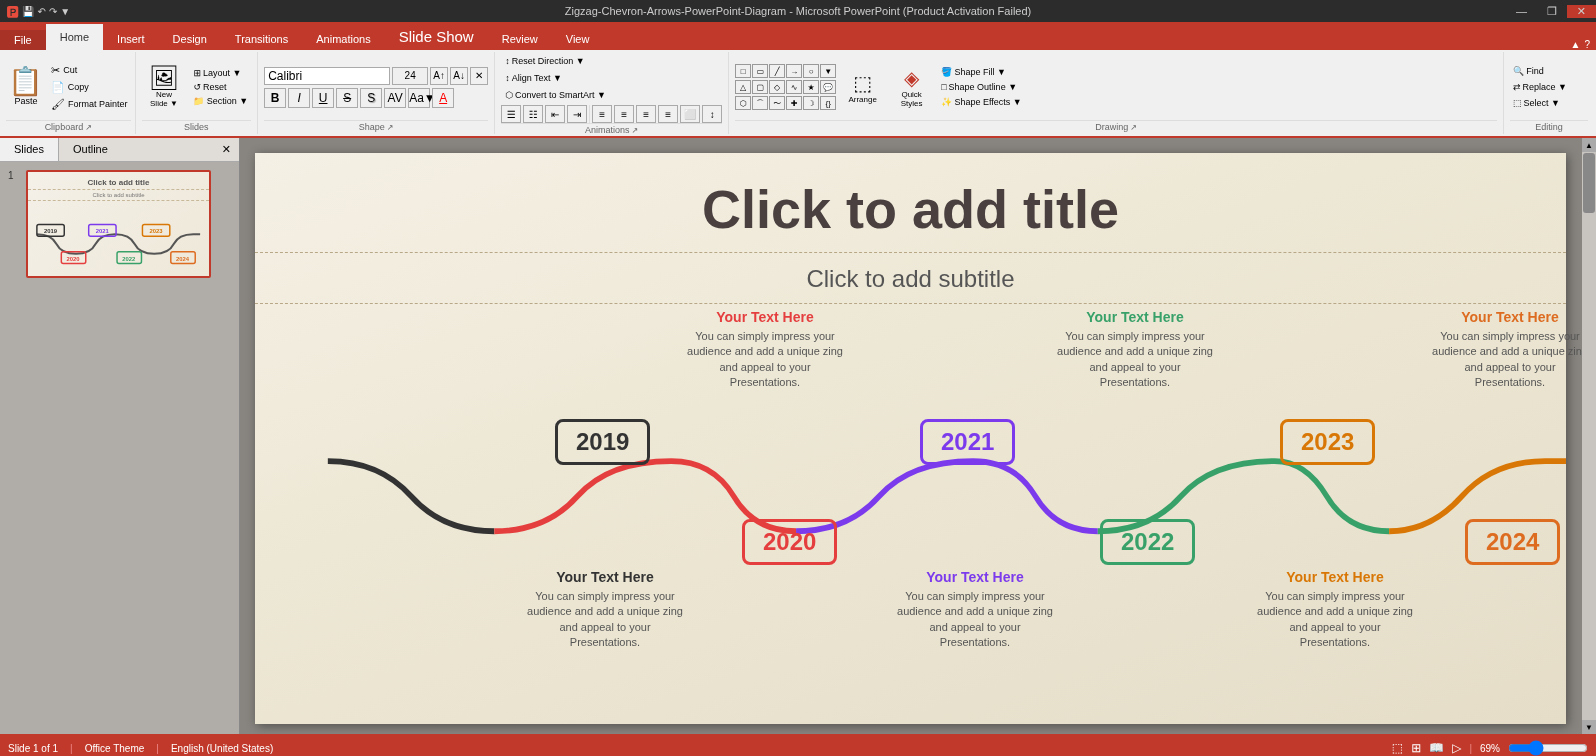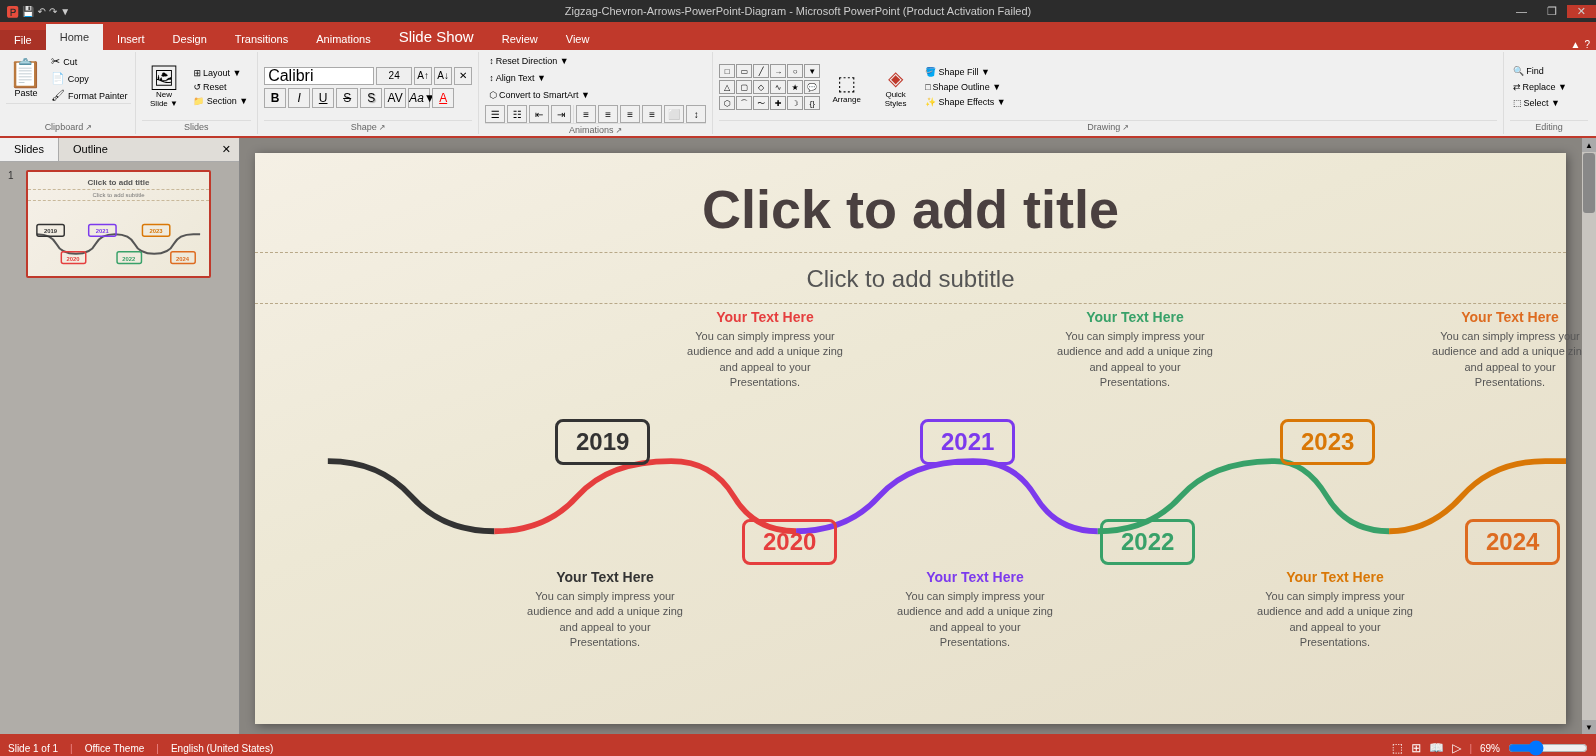--- a/index.html
+++ b/index.html
@@ -56,21 +56,21 @@
         <div style="display:flex; align-items:center; gap:3px; cursor:pointer; padding:1px 3px; border-radius:2px; font-size:9px;">
           <span style="font-size:11px;">📄</span>
             <span>Copy</span>
         </div>
         <div style="display:flex; align-items:center; gap:3px; cursor:pointer; padding:1px 3px; border-radius:2px; font-size:9px;">
           <span style="font-size:11px;">🖌</span>
             <span>Format Painter</span>
         </div>
       </div>
     </div>
-    <div style="font-size:9px; color:#666; text-align:center; border-top:1px solid #ddd; padding-top:18px; display:flex; align-items:center; justify-content:center; gap:2px;">
+    <div style="font-size:9px; color:#666; text-align:center; border-top:1px solid #ddd; padding-top:1px; display:flex; align-items:center; justify-content:center; gap:2px;">
       <span>Clipboard</span>
       <span style="font-size:8px; cursor:pointer;">↗</span>
     </div>
   </div>
 
   <div style="display:flex; flex-direction:column; border-right:1px solid #ddd; padding:2px 6px; min-width:100px;">
     <div style="display:flex; flex:1; gap:4px; align-items:center;">
       <div style="display:flex; flex-direction:column; align-items:center; justify-content:center; cursor:pointer; padding:2px 4px; border-radius:2px; width:45px;">
         <div style="font-size:24px; line-height:1;">🖼</div>
         <div style="font-size:8px; text-align:center;">New<br>Slide ▼</div>
@@ -91,34 +91,34 @@
       </div>
     </div>
     <div style="font-size:9px; color:#666; text-align:center; border-top:1px solid #ddd; padding-top:1px;">
       <span>Slides</span>
     </div>
   </div>
 
   <div style="display:flex; flex-direction:column; border-right:1px solid #ddd; padding:2px 6px; min-width:160px;">
     <div style="display:flex; flex-direction:column; gap:3px; flex:1; justify-content:center;">
       <div style="display:flex; align-items:center; gap:2px;">
-        <input type="text" value="Calibri" style="width: 110px; height: 18px; font-size: 16px; border: 1px solid rgb(170, 170, 170); padding: 0px 3px;">
+        <input type="text" value="Calibri" style="width: 126px; height: 18px; font-size: 12px; border: 1px solid rgb(170, 170, 170); padding: 0px 3px;">
         <button style="width:36px; height:18px; font-size:10px; border:1px solid #aaa; padding:0 2px;">24</button>
         <button style="width:18px; height:18px; font-size:10px; border:1px solid #aaa; cursor:pointer; background:#f0f0f0;">A↑</button>
         <button style="width:18px; height:18px; font-size:10px; border:1px solid #aaa; cursor:pointer; background:#f0f0f0;">A↓</button>
         <button style="width:18px; height:18px; font-size:10px; border:1px solid #aaa; cursor:pointer; background:#f0f0f0;">✕</button>
       </div>
       <div style="display:flex; align-items:center; gap:2px;">
         <button style="width:22px; height:20px; font-weight:bold; font-size:12px; border:1px solid #aaa; cursor:pointer; background:#f0f0f0;">B</button>
         <button style="width:22px; height:20px; font-style:italic; font-size:12px; border:1px solid #aaa; cursor:pointer; background:#f0f0f0;">I</button>
         <button style="width:22px; height:20px; text-decoration:underline; font-size:12px; border:1px solid #aaa; cursor:pointer; background:#f0f0f0;">U</button>
         <button style="width:22px; height:20px; text-decoration:line-through; font-size:12px; border:1px solid #aaa; cursor:pointer; background:#f0f0f0;">S</button>
         <button style="width:22px; height:20px; font-size:12px; border:1px solid #aaa; cursor:pointer; background:#f0f0f0; text-shadow:1px 1px 1px #999;">S</button>
         <button style="width:22px; height:20px; font-size:12px; border:1px solid #aaa; cursor:pointer; background:#f0f0f0;">AV</button>
-        <button style="width:22px; height:20px; font-size:12px; border:1px solid #aaa; cursor:pointer; background:#f0f0f0;font-style:italic;">Aa▼</button>
+        <button style="width:22px; height:20px; font-size:12px; border:1px solid #aaa; cursor:pointer; background:#f0f0f0;">Aa▼</button>
         <button style="width:22px; height:20px; font-size:12px; border:1px solid #aaa; cursor:pointer; background:#f0f0f0; text-decoration:underline; color:red;">A</button>
       </div>
     </div>
     <div style="font-size:9px; color:#666; text-align:center; border-top:1px solid #ddd; padding-top:1px; display:flex; align-items:center; justify-content:center; gap:2px;">
       <span>Shape</span>
       <span style="font-size:8px; cursor:pointer;">↗</span>
     </div>
   </div>
 
   <div style="display:flex; flex-direction:column; border-right:1px solid #ddd; padding:2px 6px; min-width:180px;">

